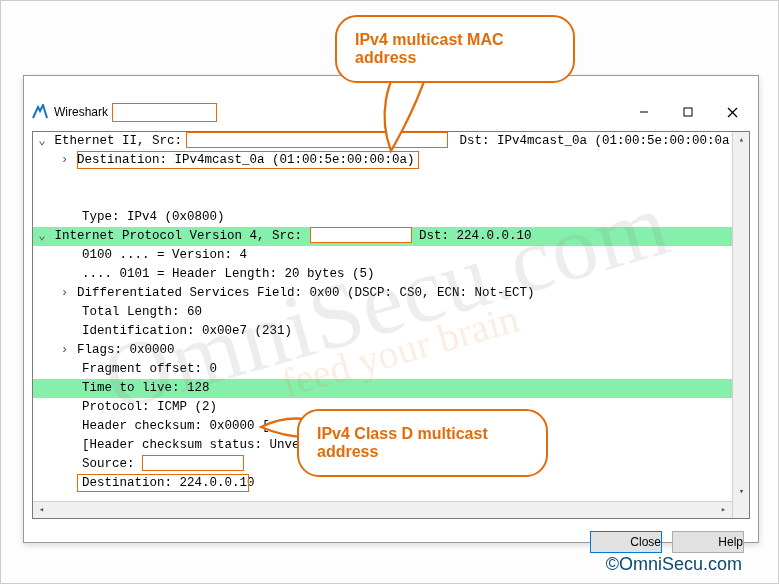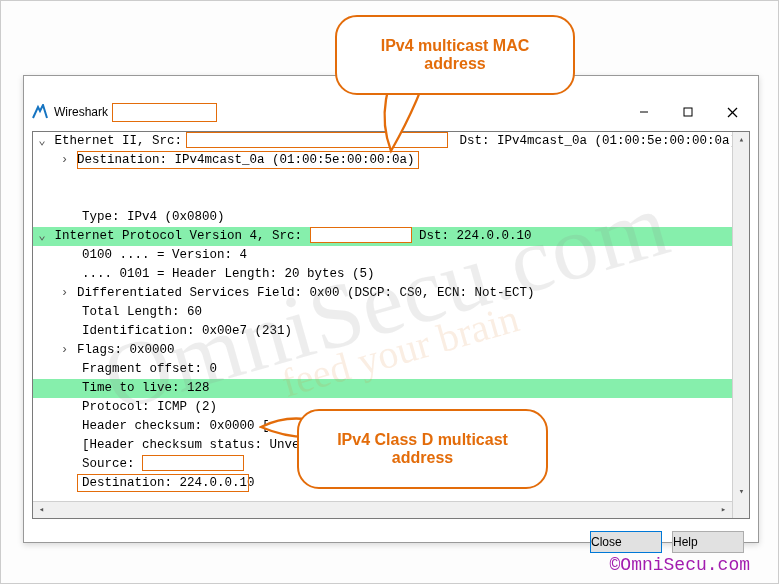--- a/index.html
+++ b/index.html
@@ -20,22 +20,21 @@
   }
   
   .callout {
     position: absolute;
     border: 2.5px solid #e36c0a;
     border-radius: 22px;
     background: #fff;
     color: #e36c0a;
     font-weight: bold;
     font-size: 16px;
-    padding: 20px 18px;
-    text-align: center;
+    padding: 14px 18px;
     z-index: 60;
   }
   .callout-tail {
     position: absolute;
     z-index: 59;
   }
   
   .dialog {
     position: absolute;
     left: 22px;
@@ -123,21 +122,21 @@
     padding: 12px 14px 0 0;
   }
   .btn {
     min-width: 72px;
     height: 22px;
     font-size: 12px;
     background: #e1e1e1;
     border: 1px solid #adadad;
     display: flex;
     align-items: center;
-    justify-content: flex-start;
+    justify-content: flex-end;
     cursor: pointer;
   }
   .btn.default {
     border: 1.5px solid #0078d7;
   }
   .scrollbar-v {
     position: absolute;
     right: 0; top: 0; bottom: 0;
     width: 17px;
     background: #f0f0f0;
@@ -176,25 +175,25 @@
   }
   .wm-sub {
     font-family: "Comic Sans MS", cursive;
     font-size: 40px;
     color: #d97a2b;
     opacity: 0.9;
     margin-top: -18px;
   }
   .copyright {
     position: absolute;
-    right: 28px;
+    right: 36px;
     bottom: 8px;
-    font-family: Liberation Mono, monospace;
+    font-family: Liberation Sans, sans-serif;
     font-size: 18px;
-    color: #a21caf;
+    color: #0c4a6e;
   }
 </style>
 </head>
 <body>
 
 <div class="page">
 
   <div class="callout" style="left:334px; top:14px; width:240px;">
     <span>IPv4 multicast MAC address</span>
   </div>

